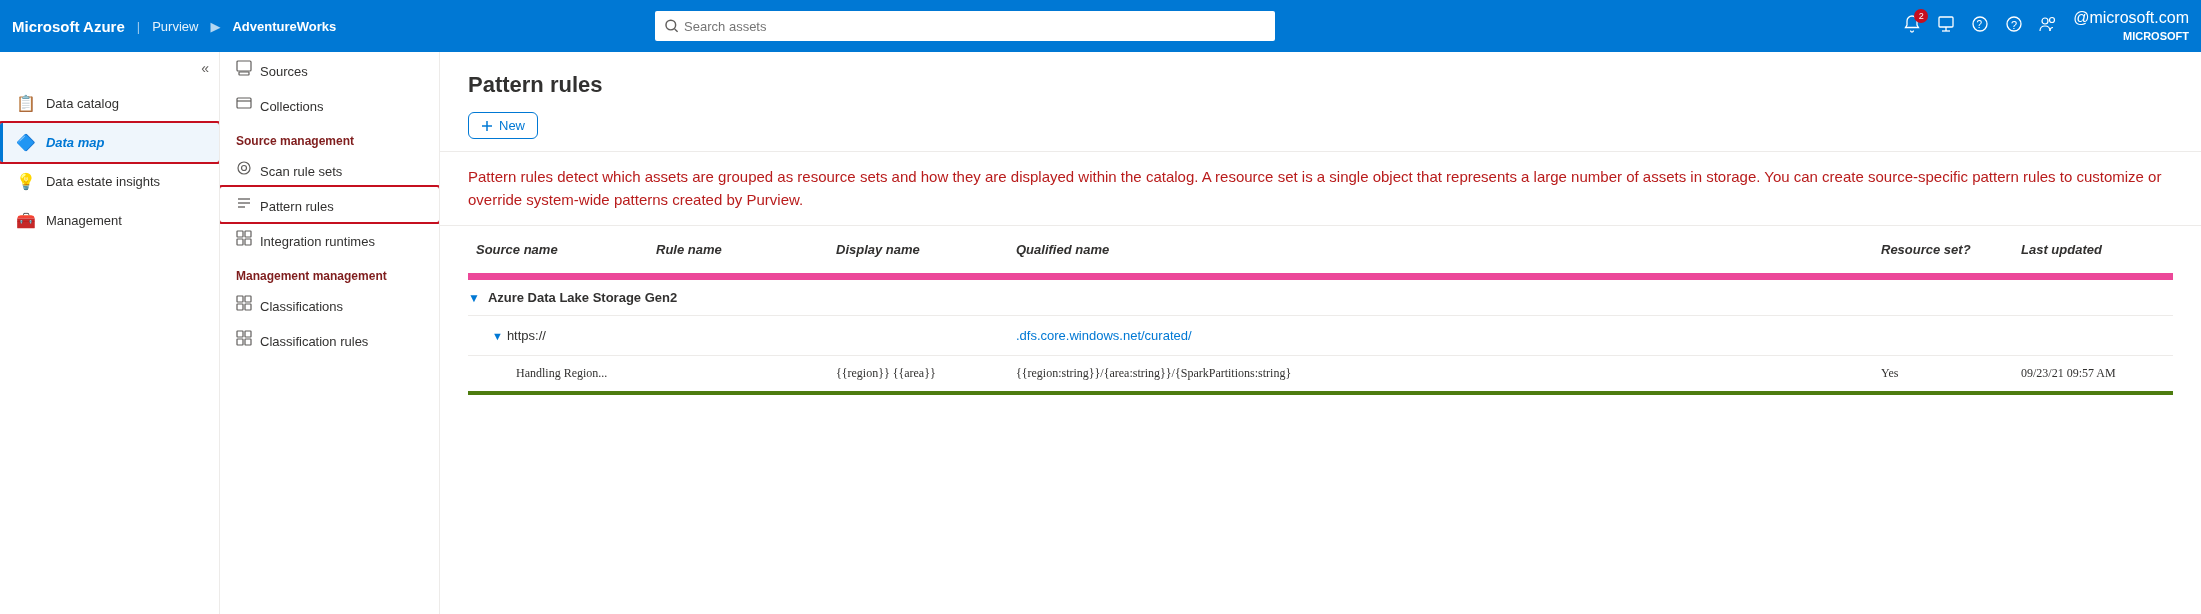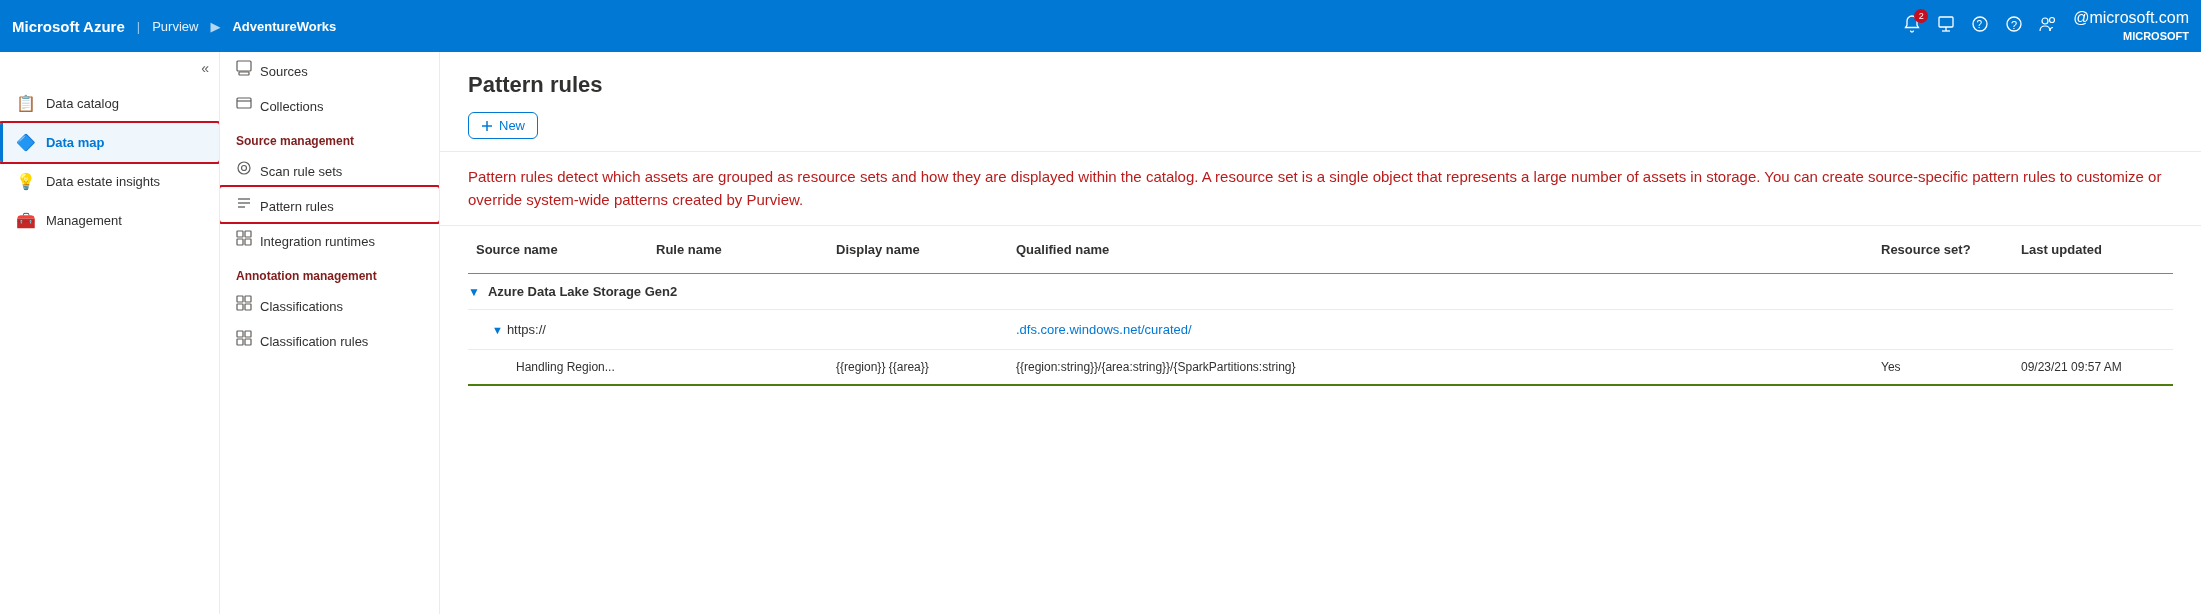--- a/index.html
+++ b/index.html
@@ -128,24 +128,25 @@
       line-height: 1.5;
       border-bottom: 1px solid #edebe9;
     }
 
     
     .table-area { padding: 0 28px; }
     .table-header {
       display: grid;
       grid-template-columns: 180px 180px 180px 1fr 140px 160px;
       padding: 10px 0;
-      border-bottom: 1px solid #ec4899;
+      border-bottom: 7px solid #ec4899;
       font-size: 13px;
       font-weight: 600;
       color: #323130;
+      font-style: italic;
     }
     .th { padding: 6px 8px; }
 
     .group-row {
       display: flex; align-items: center; gap: 8px;
       padding: 10px 0;
       font-size: 13px; font-weight: 600; color: #323130;
       border-bottom: 1px solid #edebe9;
     }
     .group-chevron { color: #0078d4; font-size: 12px; }
@@ -157,39 +158,47 @@
       border-bottom: 1px solid #edebe9;
       align-items: center;
     }
     .source-cell { padding: 4px 8px; font-size: 13px; color: #323130; }
     .source-cell.link { color: #0078d4; cursor: pointer; }
 
     .data-row {
       display: grid;
       grid-template-columns: 180px 180px 180px 1fr 140px 160px;
       padding: 6px 0;
-      border-bottom: 2px solid #4d7c0f;
+      border-bottom: 4px solid #4d7c0f;
       align-items: center;
+      font-family: Liberation Serif, serif;
     }
     .data-cell { padding: 4px 8px; font-size: 12px; color: #323130; }
 
     
     ::-webkit-scrollbar { width: 6px; height: 6px; }
     ::-webkit-scrollbar-thumb { background: #c8c6c4; border-radius: 3px; }
   </style>
 </head>
 <body>
 
 <div class="topbar">
   <span class="topbar-brand">Microsoft Azure</span>
   <span class="topbar-sep">|</span>
   <span class="topbar-purview">Purview</span>
   <span class="topbar-arrow">▶</span>
   <span class="topbar-workspace">AdventureWorks</span>
 
+  <div class="topbar-search">
+    <svg width="14" height="14" viewBox="0 0 14 14">
+        <circle cx="6" cy="6" r="5" stroke="#605e5c" stroke-width="1.5" fill="none"></circle>
+        <line x1="10" y1="10" x2="13" y2="13" stroke="#605e5c" stroke-width="1.5"></line>
+      </svg>
+    <input type="text" placeholder="Search assets" style="">
+  </div>
 
   <div class="topbar-right">
     <div class="topbar-icon" style="position:relative;">
       <svg width="18" height="18" viewBox="0 0 18 18" fill="none">
           <path d="M9 1a5 5 0 00-5 5v4l-1.5 2.5h13L14 10V6a5 5 0 00-5-5z" stroke="white" stroke-width="1.3" fill="none"></path>
           <path d="M7.5 15.5a1.5 1.5 0 003 0" stroke="white" stroke-width="1.3" fill="none"></path>
         </svg>
       <span class="topbar-badge">2</span>
     </div>
     <div class="topbar-icon">
@@ -230,21 +239,21 @@
 
   <div class="sidebar">
     <div class="sidebar-collapse">«</div>
 
     <div class="sidebar-nav-item">
       <span class="nav-icon">📋</span>
       <span>Data catalog</span>
     </div>
     <div class="sidebar-nav-item active selected-highlight">
       <span class="nav-icon" style="color:#0078d4;">🔷</span>
-      <span style="color:#0078d4; font-weight:600;">Data map</span>
+      <span style="color:#0078d4; font-weight:600;font-style:italic;">Data map</span>
     </div>
     <div class="sidebar-nav-item">
       <span class="nav-icon">💡</span>
       <span>Data estate insights</span>
     </div>
     <div class="sidebar-nav-item">
       <span class="nav-icon">🧰</span>
       <span>Management</span>
     </div>
   </div>
@@ -295,21 +304,21 @@
         <svg width="16" height="16" viewBox="0 0 16 16" fill="none">
             <rect x="1" y="1" width="6" height="6" rx="0.5" stroke="#605e5c" stroke-width="1.2"></rect>
             <rect x="9" y="1" width="6" height="6" rx="0.5" stroke="#605e5c" stroke-width="1.2"></rect>
             <rect x="1" y="9" width="6" height="6" rx="0.5" stroke="#605e5c" stroke-width="1.2"></rect>
             <rect x="9" y="9" width="6" height="6" rx="0.5" stroke="#605e5c" stroke-width="1.2"></rect>
           </svg>
       </span>
       <span>Integration runtimes</span>
     </div>
 
-    <div class="subnav-section-label">Annotation management</div>
+    <div class="subnav-section-label">Management management</div>
     <div class="subnav-item">
       <span class="subnav-icon">
         <svg width="16" height="16" viewBox="0 0 16 16" fill="none">
             <rect x="1" y="1" width="6" height="6" rx="0.5" stroke="#605e5c" stroke-width="1.2"></rect>
             <rect x="9" y="1" width="6" height="6" rx="0.5" stroke="#605e5c" stroke-width="1.2"></rect>
             <rect x="1" y="9" width="6" height="6" rx="0.5" stroke="#605e5c" stroke-width="1.2"></rect>
             <rect x="9" y="9" width="6" height="6" rx="0.5" stroke="#605e5c" stroke-width="1.2"></rect>
           </svg>
       </span>
       <span>Classifications</span>

